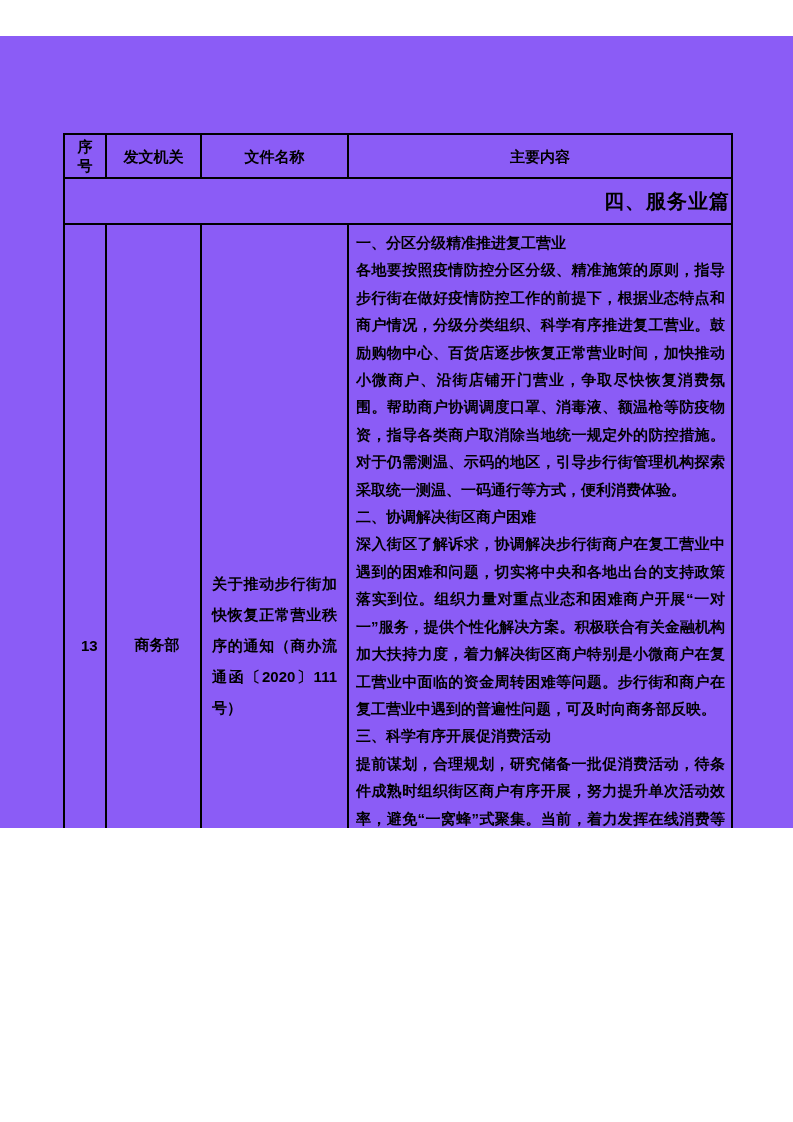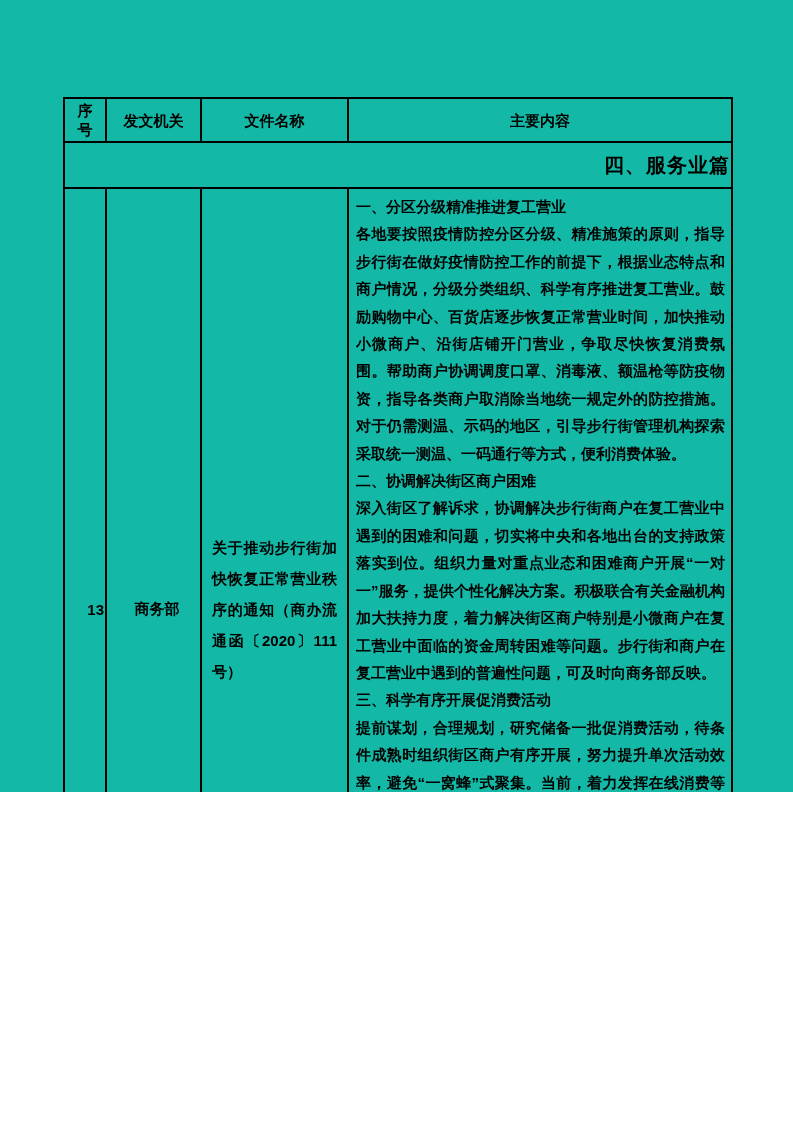--- a/index.html
+++ b/index.html
@@ -10,22 +10,23 @@
   body {
     width: 793px;
     height: 1122px;
     font-family: "Liberation Sans", sans-serif;
     color: #000000;
   }
   .page {
     position: relative;
     width: 793px;
     height: 792px;
-    background: #14b8a6;
+    background: #8b5cf6;
     overflow: hidden;
+    margin-top: 36px;
   }
   table.doc-table {
     position: absolute;
     left: 63px;
     top: 97px;
     width: 668px;
     border-collapse: collapse;
     table-layout: fixed;
   }
   table.doc-table th,
@@ -48,21 +49,21 @@
   }
   .section-row td {
     height: 46px;
     font-size: 20px;
     font-weight: bold;
     text-align: right;
     vertical-align: middle;
     letter-spacing: 1px;
   }
   .cell-index {
-    text-align: right;
+    text-align: left;
     vertical-align: middle;
     font-weight: bold;
     font-size: 15px;
     padding-left: 16px;
   }
   .cell-agency {
     text-align: center;
     vertical-align: middle;
     font-weight: bold;
     font-size: 15px;

